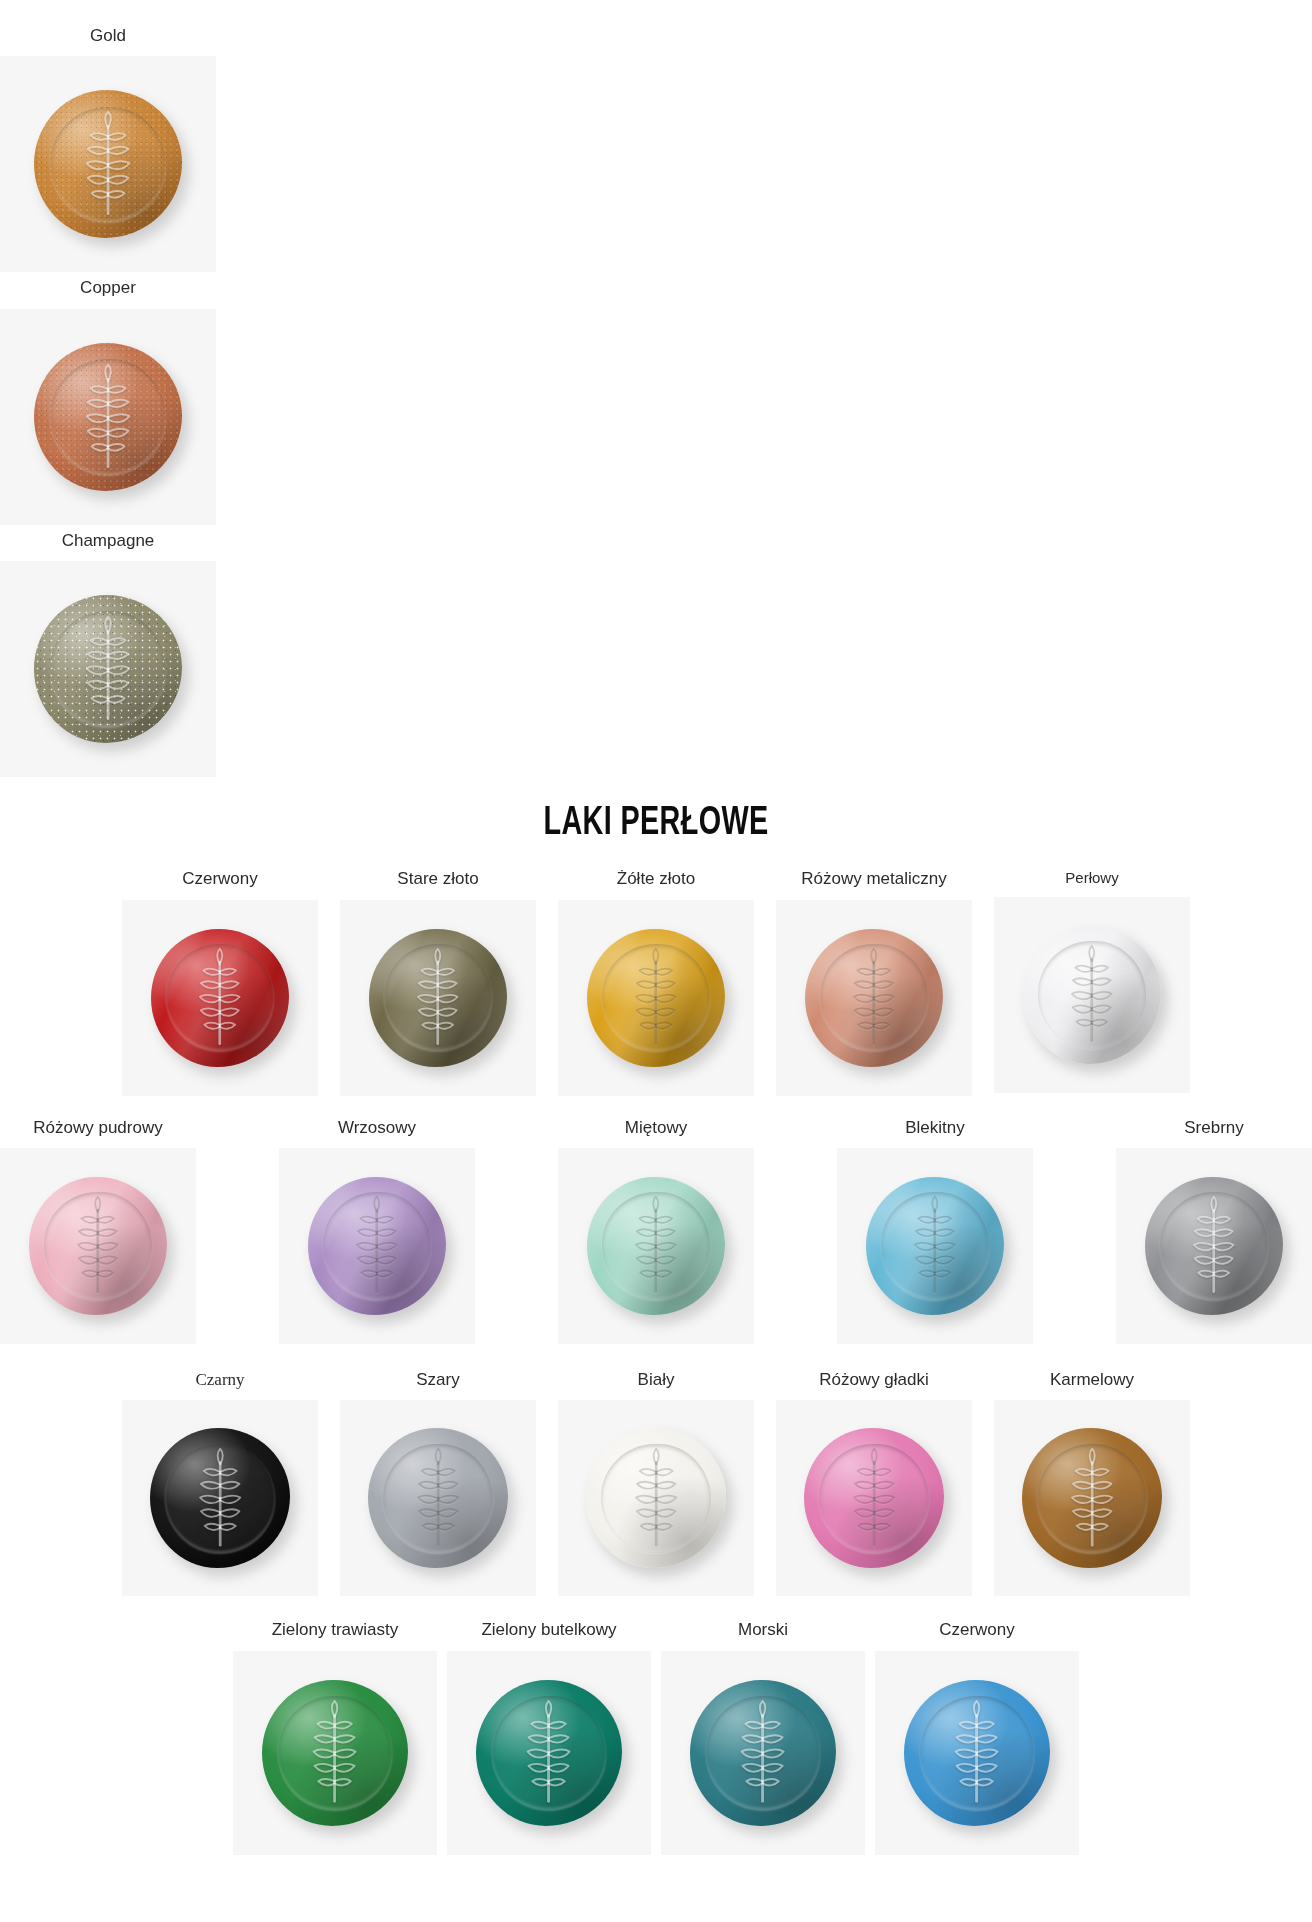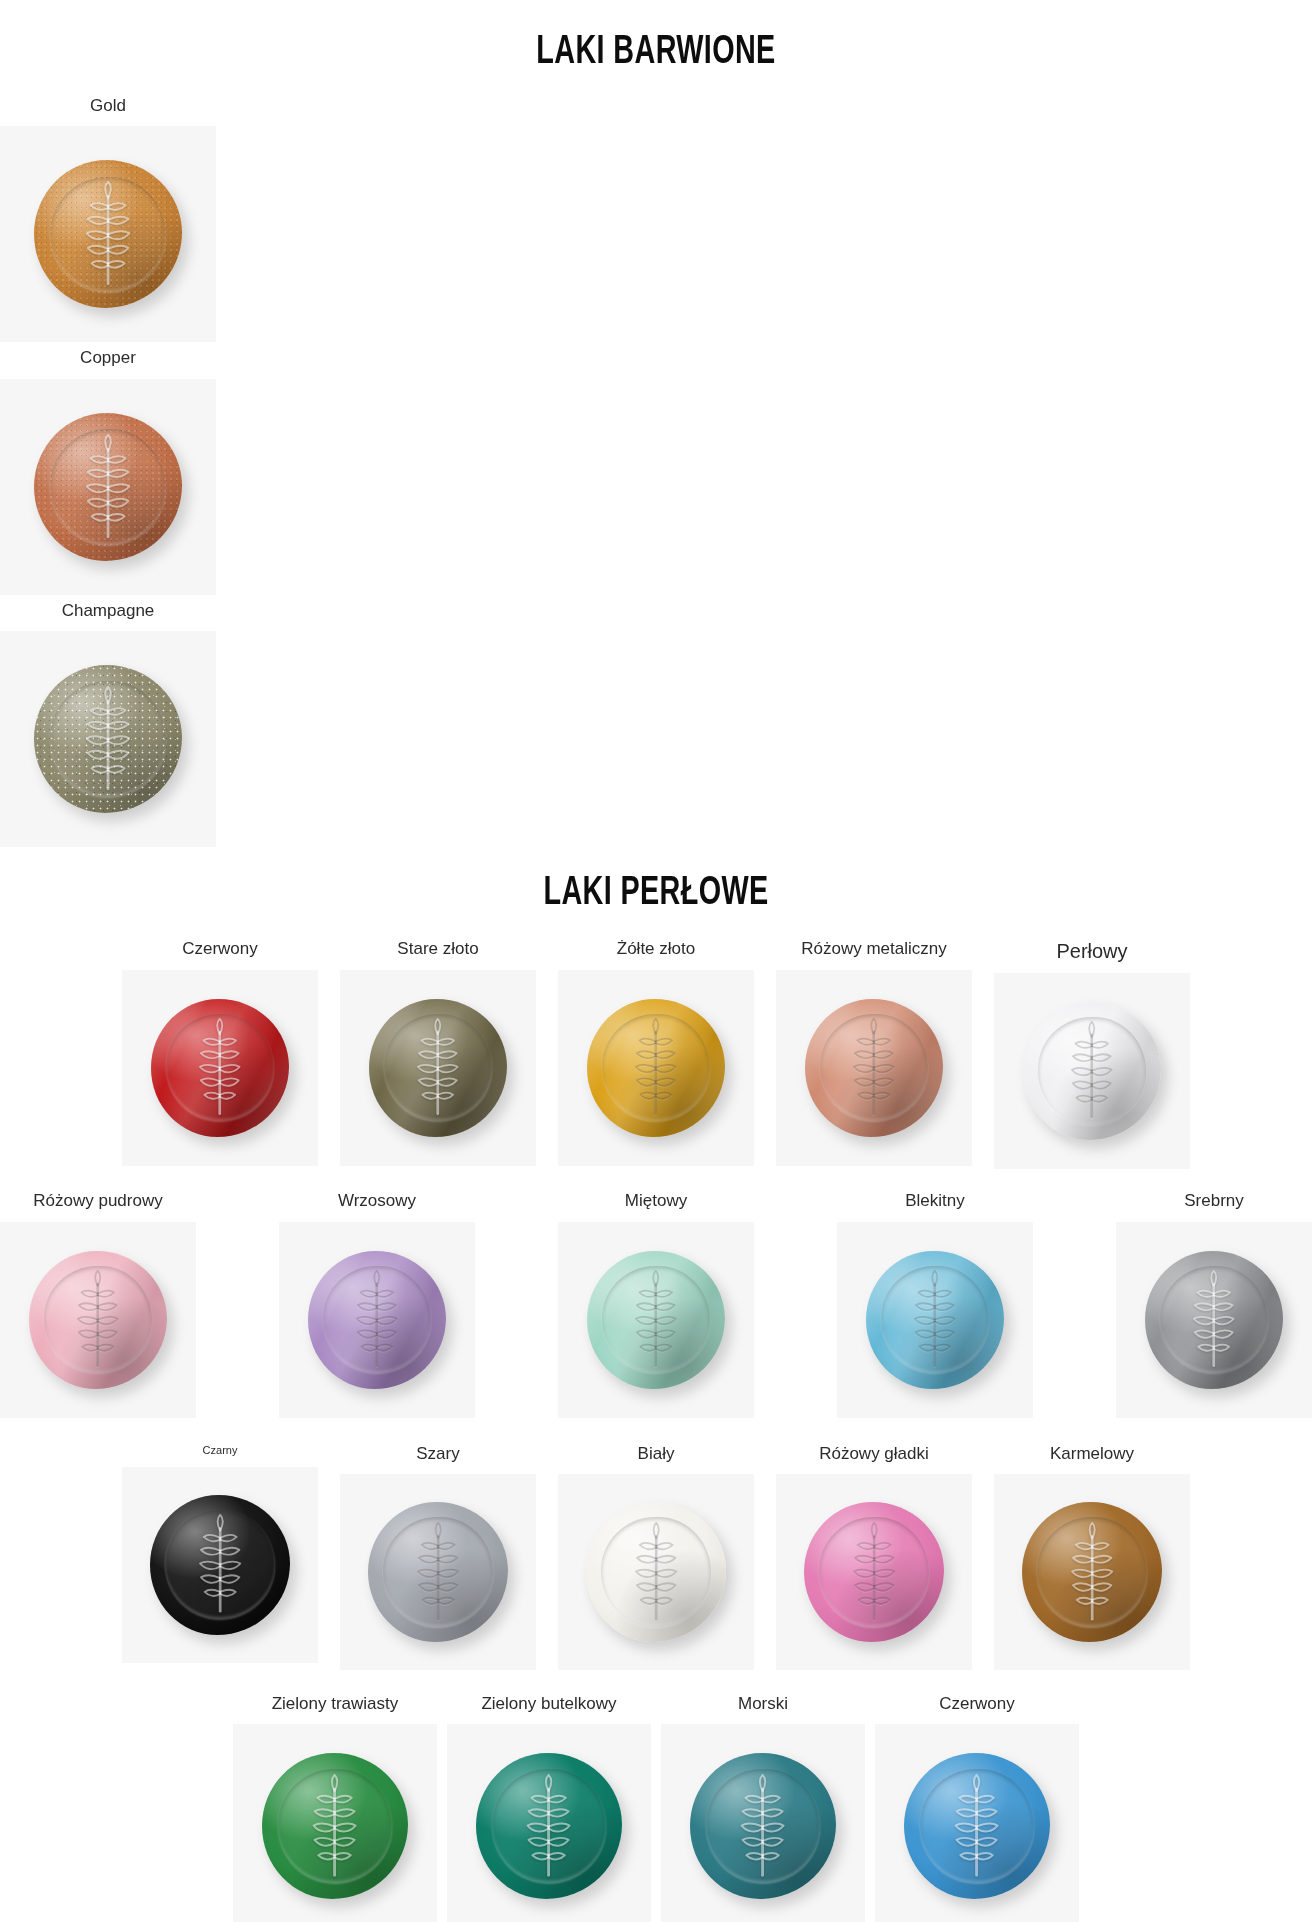--- a/index.html
+++ b/index.html
@@ -156,23 +156,20 @@
   .sec3-title { padding-top: 22px; }
   .sec3-row1  { margin-top: 26px; }
   .sec3-row2  { margin-top: 24px; }
 </style>
 </head>
 <body>
 
 <div class="page">
   <div id="render-root">
       <div class="section">
-        <div class="title-wrap">
-          <h2 class="section-title sec1-title">LAKI BARWIONE</h2>
-        </div>
         <div class="row sec1-row" style="gap: 6px;">
           <div class="swatch">
             <div class="swatch-label" style="font-size: 17px;">Gold</div>
             <div class="tile" style="width: 216px; height: 216px; background: rgb(246, 246, 246);">
               <div class="seal grain" style="width: 148px; height: 148px; background: radial-gradient(circle at 36% 30%, rgb(215, 148, 71) 0%, rgb(200, 133, 58) 52%, rgb(158, 95, 34) 100%);">
                 <div class="seal-inner"></div>
                 <div class="sprig">
   <svg viewBox="0 0 60 110" preserveAspectRatio="xMidYMid meet">
     <g class="sprig-g" fill="none" stroke-linecap="round" stroke-linejoin="round" stroke="rgba(255,255,255,0.52)" style="filter: drop-shadow(rgba(0, 0, 0, 0.35) 0px 1.5px 1px);">
       <path d="M30 106 L30 16" stroke-width="3"></path>
@@ -350,21 +347,21 @@
       <path d="M30 70 C39 66 46 66 51 69 C45 76 37 77 30 72" stroke-width="2"></path>
       <path d="M30 85 C23 82 17 82 13 85 C18 90 25 91 30 87" stroke-width="2"></path>
       <path d="M30 85 C37 82 43 82 47 85 C42 90 35 91 30 87" stroke-width="2"></path>
     </g>
   </svg>
 </div>
               </div>
             </div>
           </div>
           <div class="swatch">
-            <div class="swatch-label" style="font-size: 20px;">Perłowy</div>
+            <div class="swatch-label" style="font-size: 15px;">Perłowy</div>
             <div class="tile" style="width: 196px; height: 196px; background: rgb(246, 246, 246);">
               <div class="seal metallic" style="width: 138px; height: 138px; background: radial-gradient(circle at 36% 30%, rgb(246, 246, 248) 0%, rgb(238, 238, 240) 52%, rgb(215, 215, 218) 100%);">
                 <div class="seal-inner"></div>
                 <div class="sprig">
   <svg viewBox="0 0 60 110" preserveAspectRatio="xMidYMid meet">
     <g class="sprig-g" fill="none" stroke-linecap="round" stroke-linejoin="round" stroke="rgba(0,0,0,0.16)" style="filter: drop-shadow(rgba(255, 255, 255, 0.85) 0px 1px 0px);">
       <path d="M30 106 L30 16" stroke-width="3"></path>
       <path d="M30 18 C26 10 27 4 30 1 C33 4 34 10 30 18 Z" stroke-width="2"></path>
       <path d="M30 26 C22 22 16 22 12 25 C17 30 24 31 30 28" stroke-width="2"></path>
       <path d="M30 26 C38 22 44 22 48 25 C43 30 36 31 30 28" stroke-width="2"></path>
@@ -512,21 +509,21 @@
   </svg>
 </div>
               </div>
             </div>
           </div>
         </div>
       </div>
       <div class="section">
         <div class="row sec3-row1" style="gap: 22px;">
           <div class="swatch">
-            <div class="swatch-label" style="font-size: 11px;">Czarny</div>
+            <div class="swatch-label" style="font-size: 17px; font-family: Liberation Serif, serif;">Czarny</div>
             <div class="tile" style="width: 196px; height: 196px; background: rgb(246, 246, 246);">
               <div class="seal" style="width: 140px; height: 140px; background: radial-gradient(circle at 36% 30%, rgb(36, 36, 36) 0%, rgb(21, 21, 21) 52%, rgb(0, 0, 0) 100%);">
                 <div class="seal-inner"></div>
                 <div class="sprig">
   <svg viewBox="0 0 60 110" preserveAspectRatio="xMidYMid meet">
     <g class="sprig-g" fill="none" stroke-linecap="round" stroke-linejoin="round" stroke="rgba(255,255,255,0.52)" style="filter: drop-shadow(rgba(0, 0, 0, 0.35) 0px 1.5px 1px);">
       <path d="M30 106 L30 16" stroke-width="3"></path>
       <path d="M30 18 C26 10 27 4 30 1 C33 4 34 10 30 18 Z" stroke-width="2"></path>
       <path d="M30 26 C22 22 16 22 12 25 C17 30 24 31 30 28" stroke-width="2"></path>
       <path d="M30 26 C38 22 44 22 48 25 C43 30 36 31 30 28" stroke-width="2"></path>

